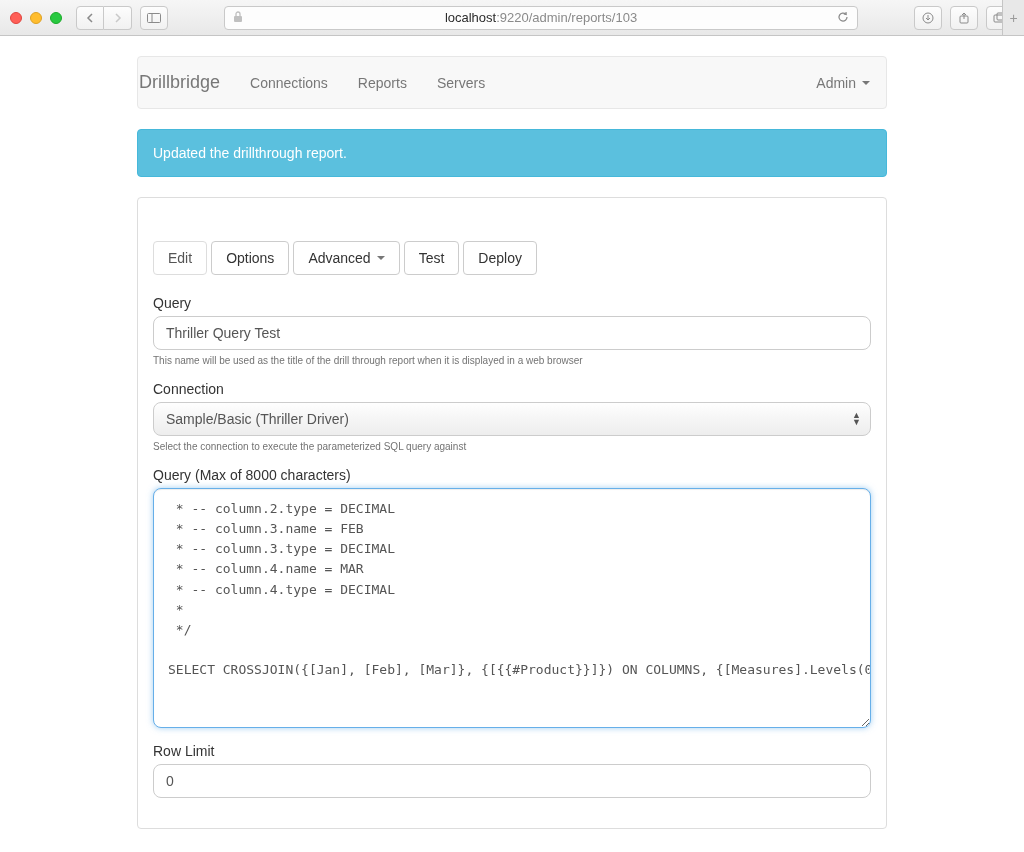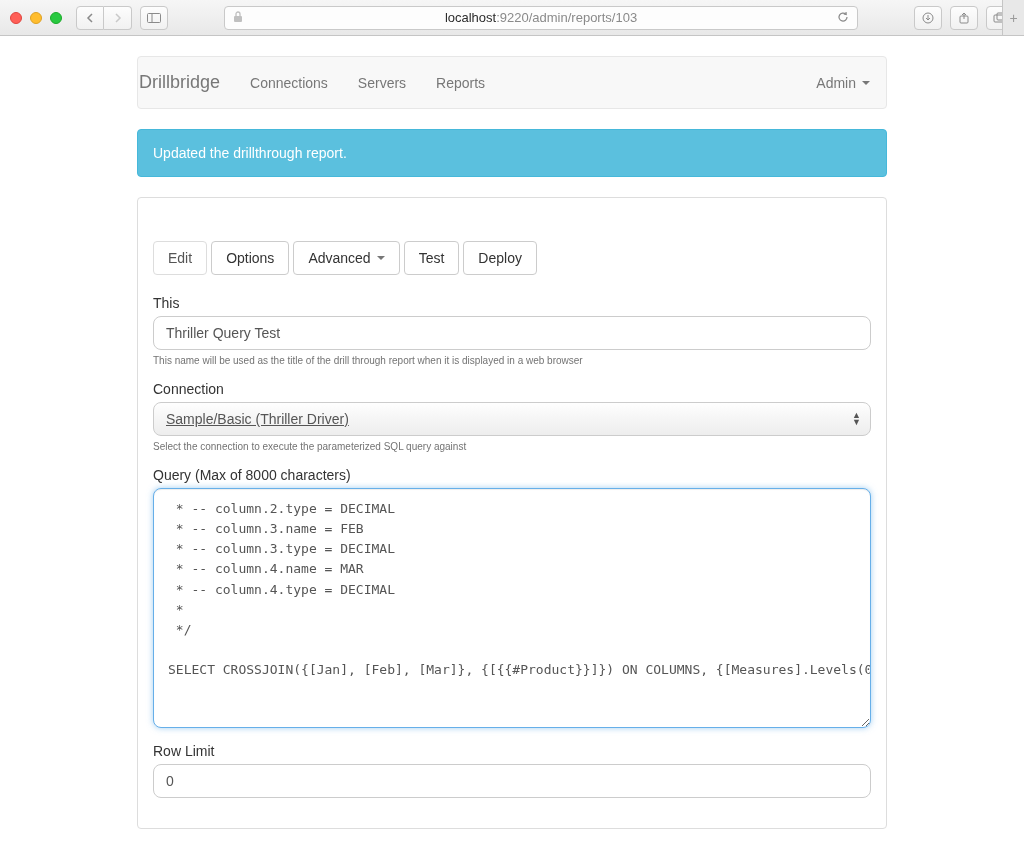--- a/index.html
+++ b/index.html
@@ -189,21 +189,20 @@
     font-size:10px;
   }
   select.form-control {
     background: linear-gradient(#fefefe,#ededed);
     border:1px solid #ccc;
     height:34px;
     -webkit-appearance:none;
     appearance:none;
     padding-right:24px;
     position:relative;
-    text-decoration:underline;
   }
   .select-wrapper { position:relative; }
   .select-arrows {
     position:absolute;
     right:10px; top:50%; transform:translateY(-50%);
     display:flex; flex-direction:column;
     color:#555;
     font-size:9px;
     line-height:7px;
     pointer-events:none;
@@ -282,24 +281,24 @@
 <div class="viewport">
   <div class="container">
 
     <nav class="navbar">
       <a class="navbar-brand">Drillbridge</a>
       <ul class="navbar-nav">
         <li>
             <a>Connections</a>
           </li>
         <li>
-            <a>Servers</a>
+            <a>Reports</a>
           </li>
         <li>
-            <a>Reports</a>
+            <a>Servers</a>
           </li>
       </ul>
       <div class="navbar-right">
         <a>
           <span>Admin</span>
           <span class="caret"></span>
         </a>
       </div>
     </nav>
 
@@ -325,21 +324,21 @@
             </li>
           <li>
               <a>Test</a>
             </li>
           <li>
               <a>Deploy</a>
             </li>
         </ul>
 
         <div class="form-group">
-          <label class="form-label">This</label>
+          <label class="form-label">Query</label>
           <input type="text" class="form-control" value="Thriller Query Test" style="">
           <p class="help-block">This name will be used as the title of the drill through report when it is displayed in a web browser</p>
         </div>
 
         <div class="form-group">
           <label class="form-label">Connection</label>
           <div class="select-wrapper">
             <select class="form-control">
               <option selected="">Sample/Basic (Thriller Driver)</option>
             </select>

